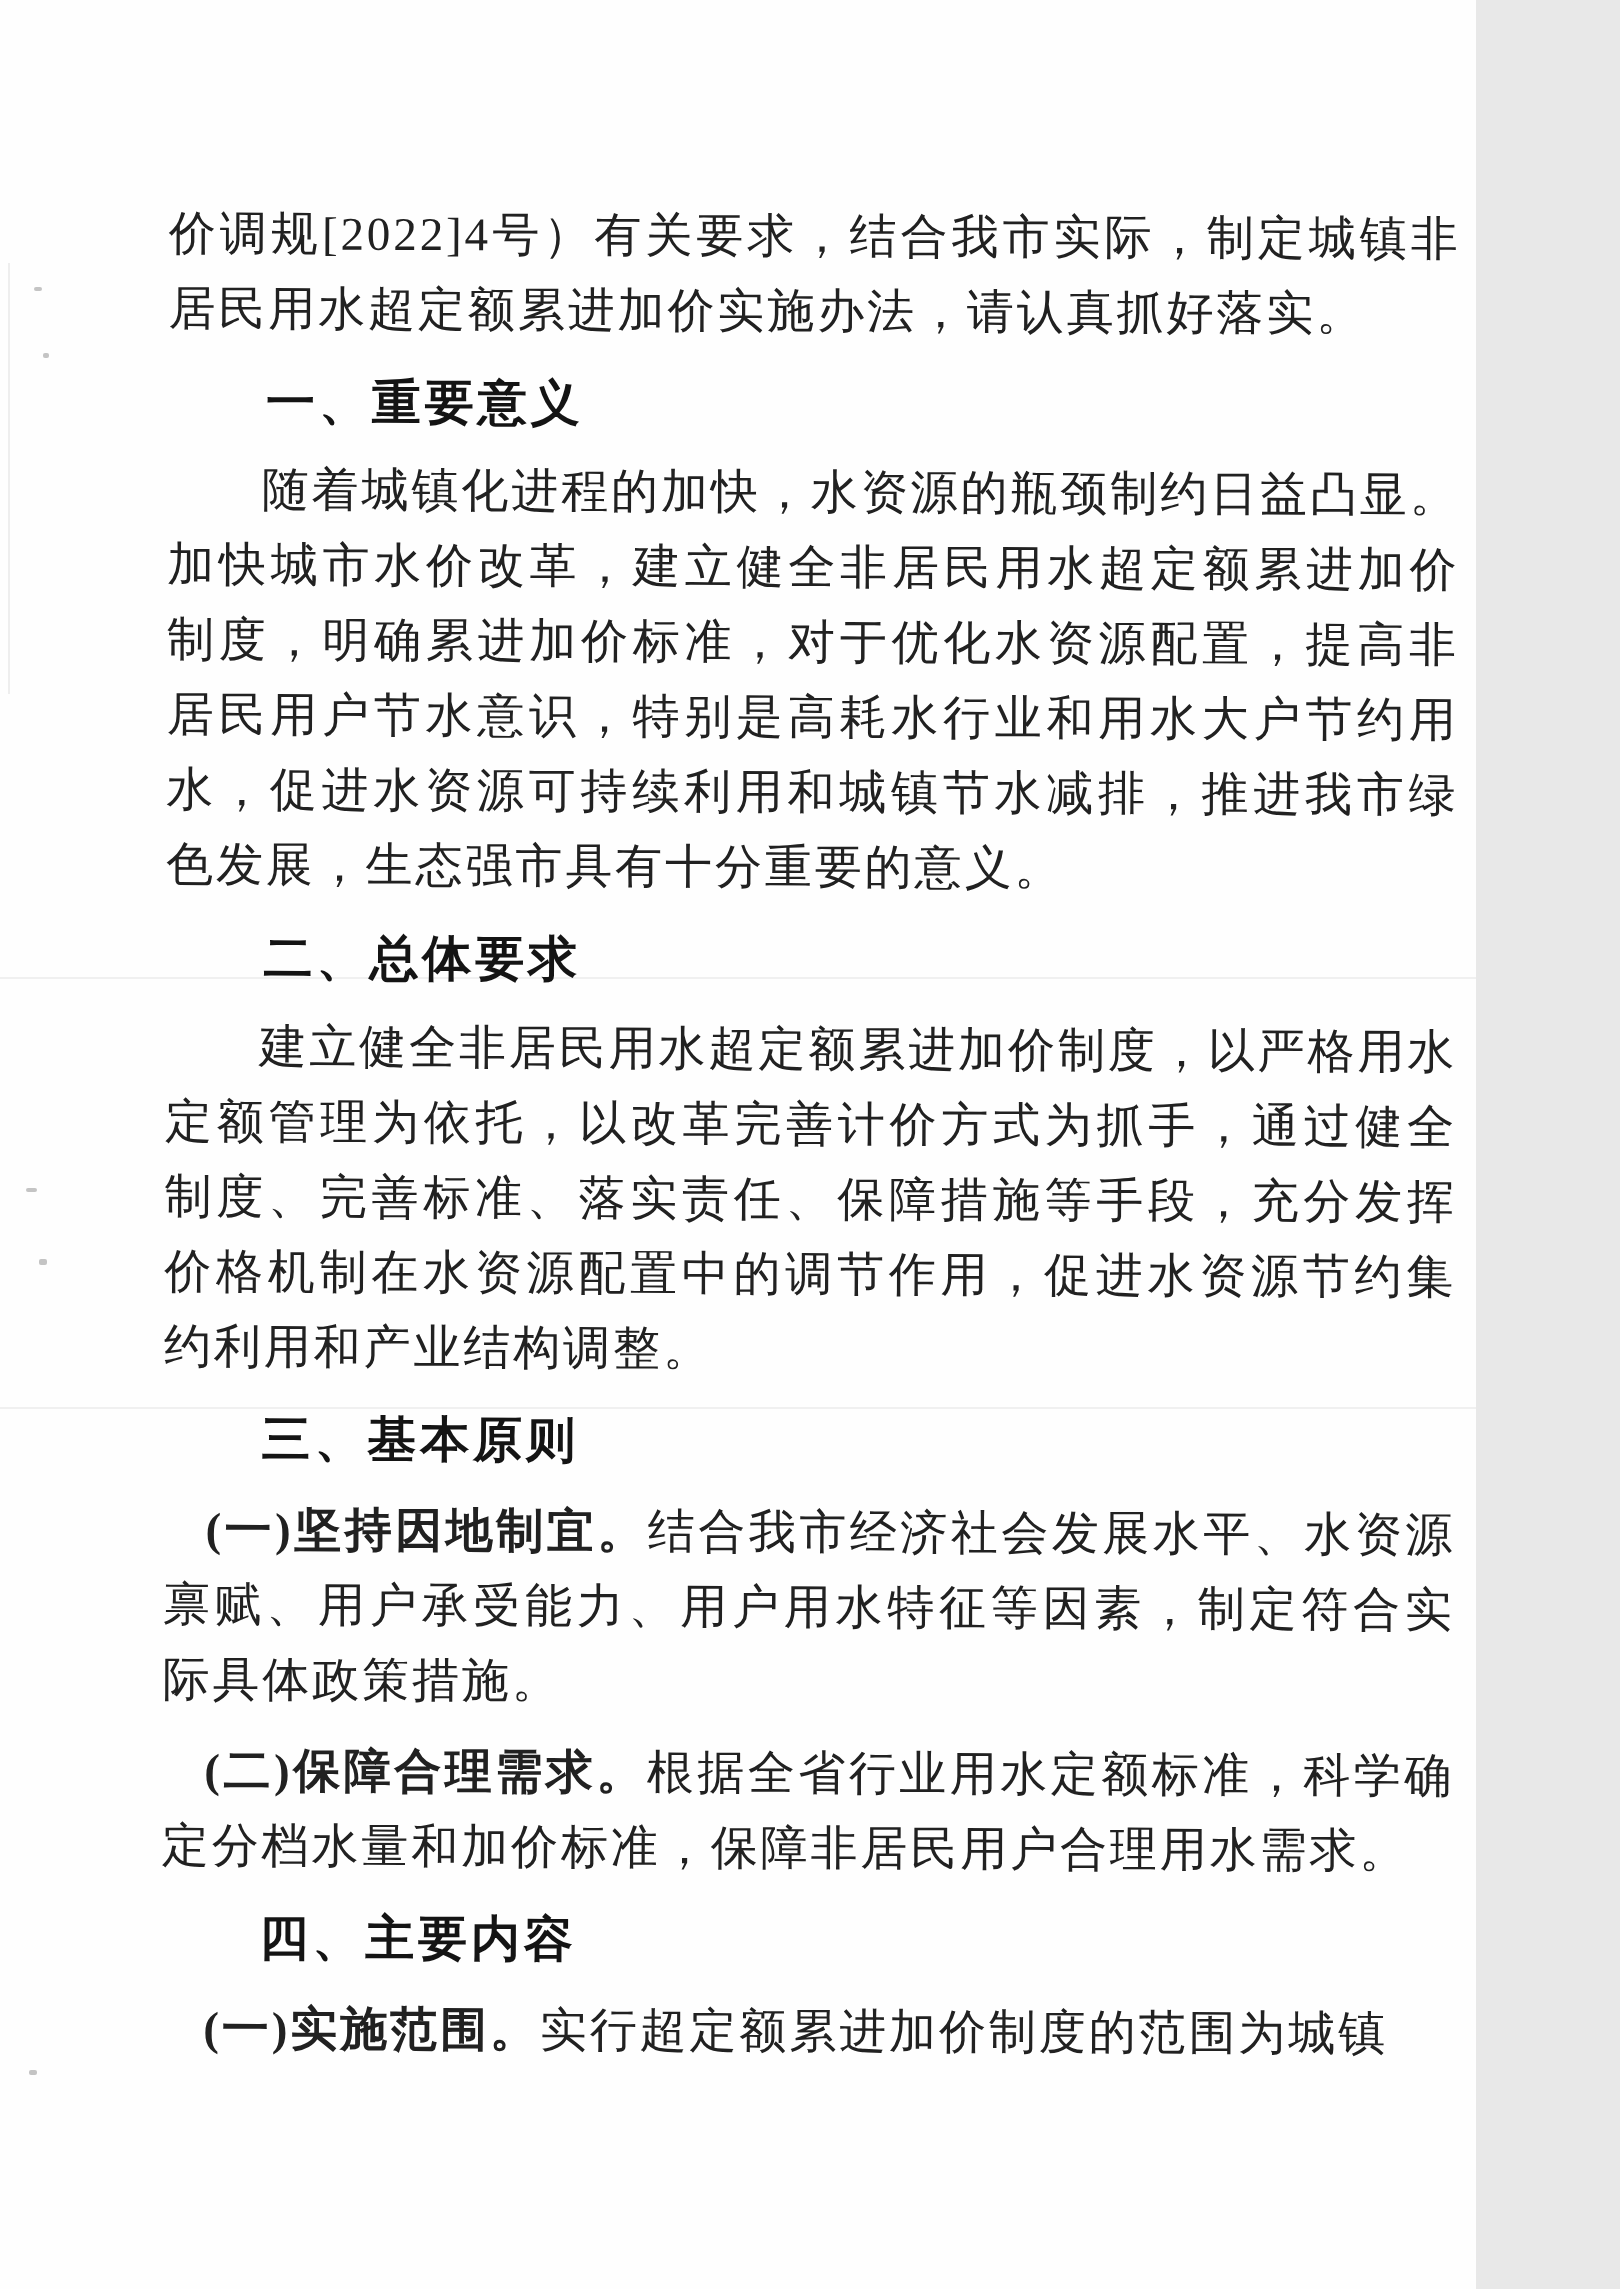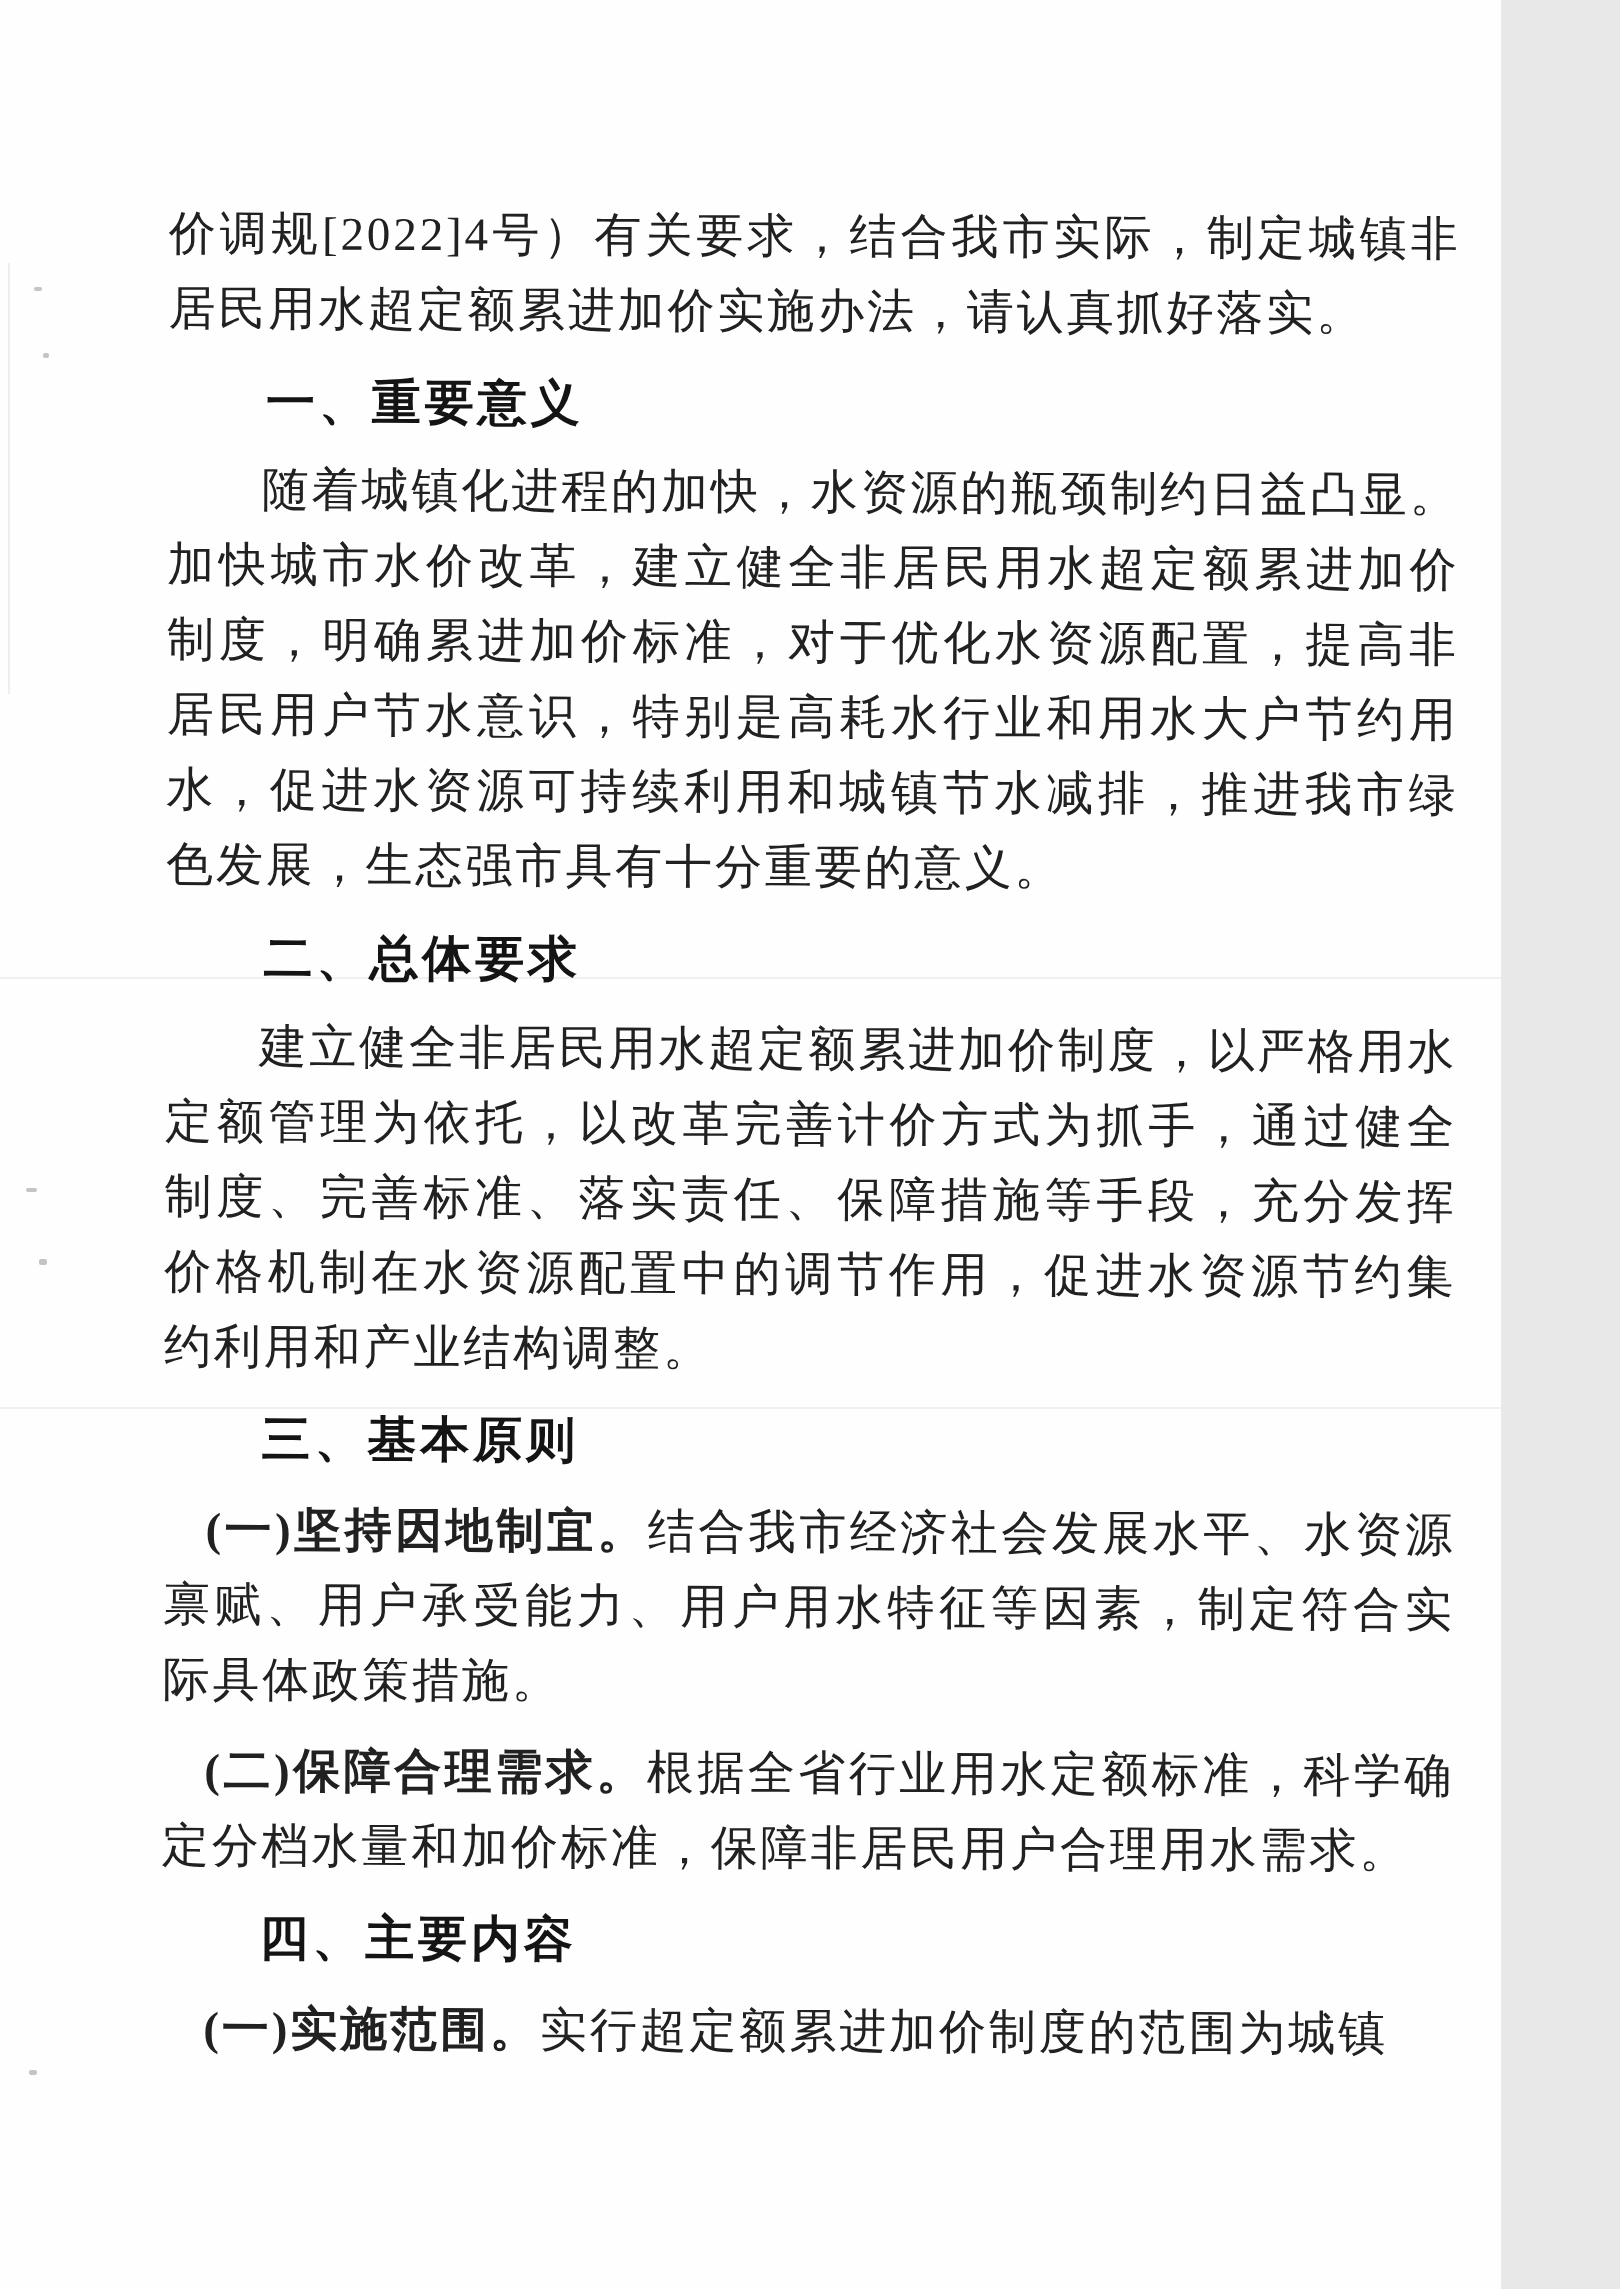--- a/index.html
+++ b/index.html
@@ -8,21 +8,20 @@
     background: #e8e8e8;
   }
   .page {
     position: relative;
     width: 1476px;
     height: 2290px;
     background: #fefefe;
     overflow: hidden;
     font-family: "Liberation Serif", "DejaVu Serif", serif;
     color: #1f1f1f;
-    padding-left: 25px;
   }
   .doc-body {
     position: absolute;
     left: 169px;
     top: 196px;
     width: 1292px;
     transform: rotate(0.25deg);
     transform-origin: 0 0;
   }
   .para {

